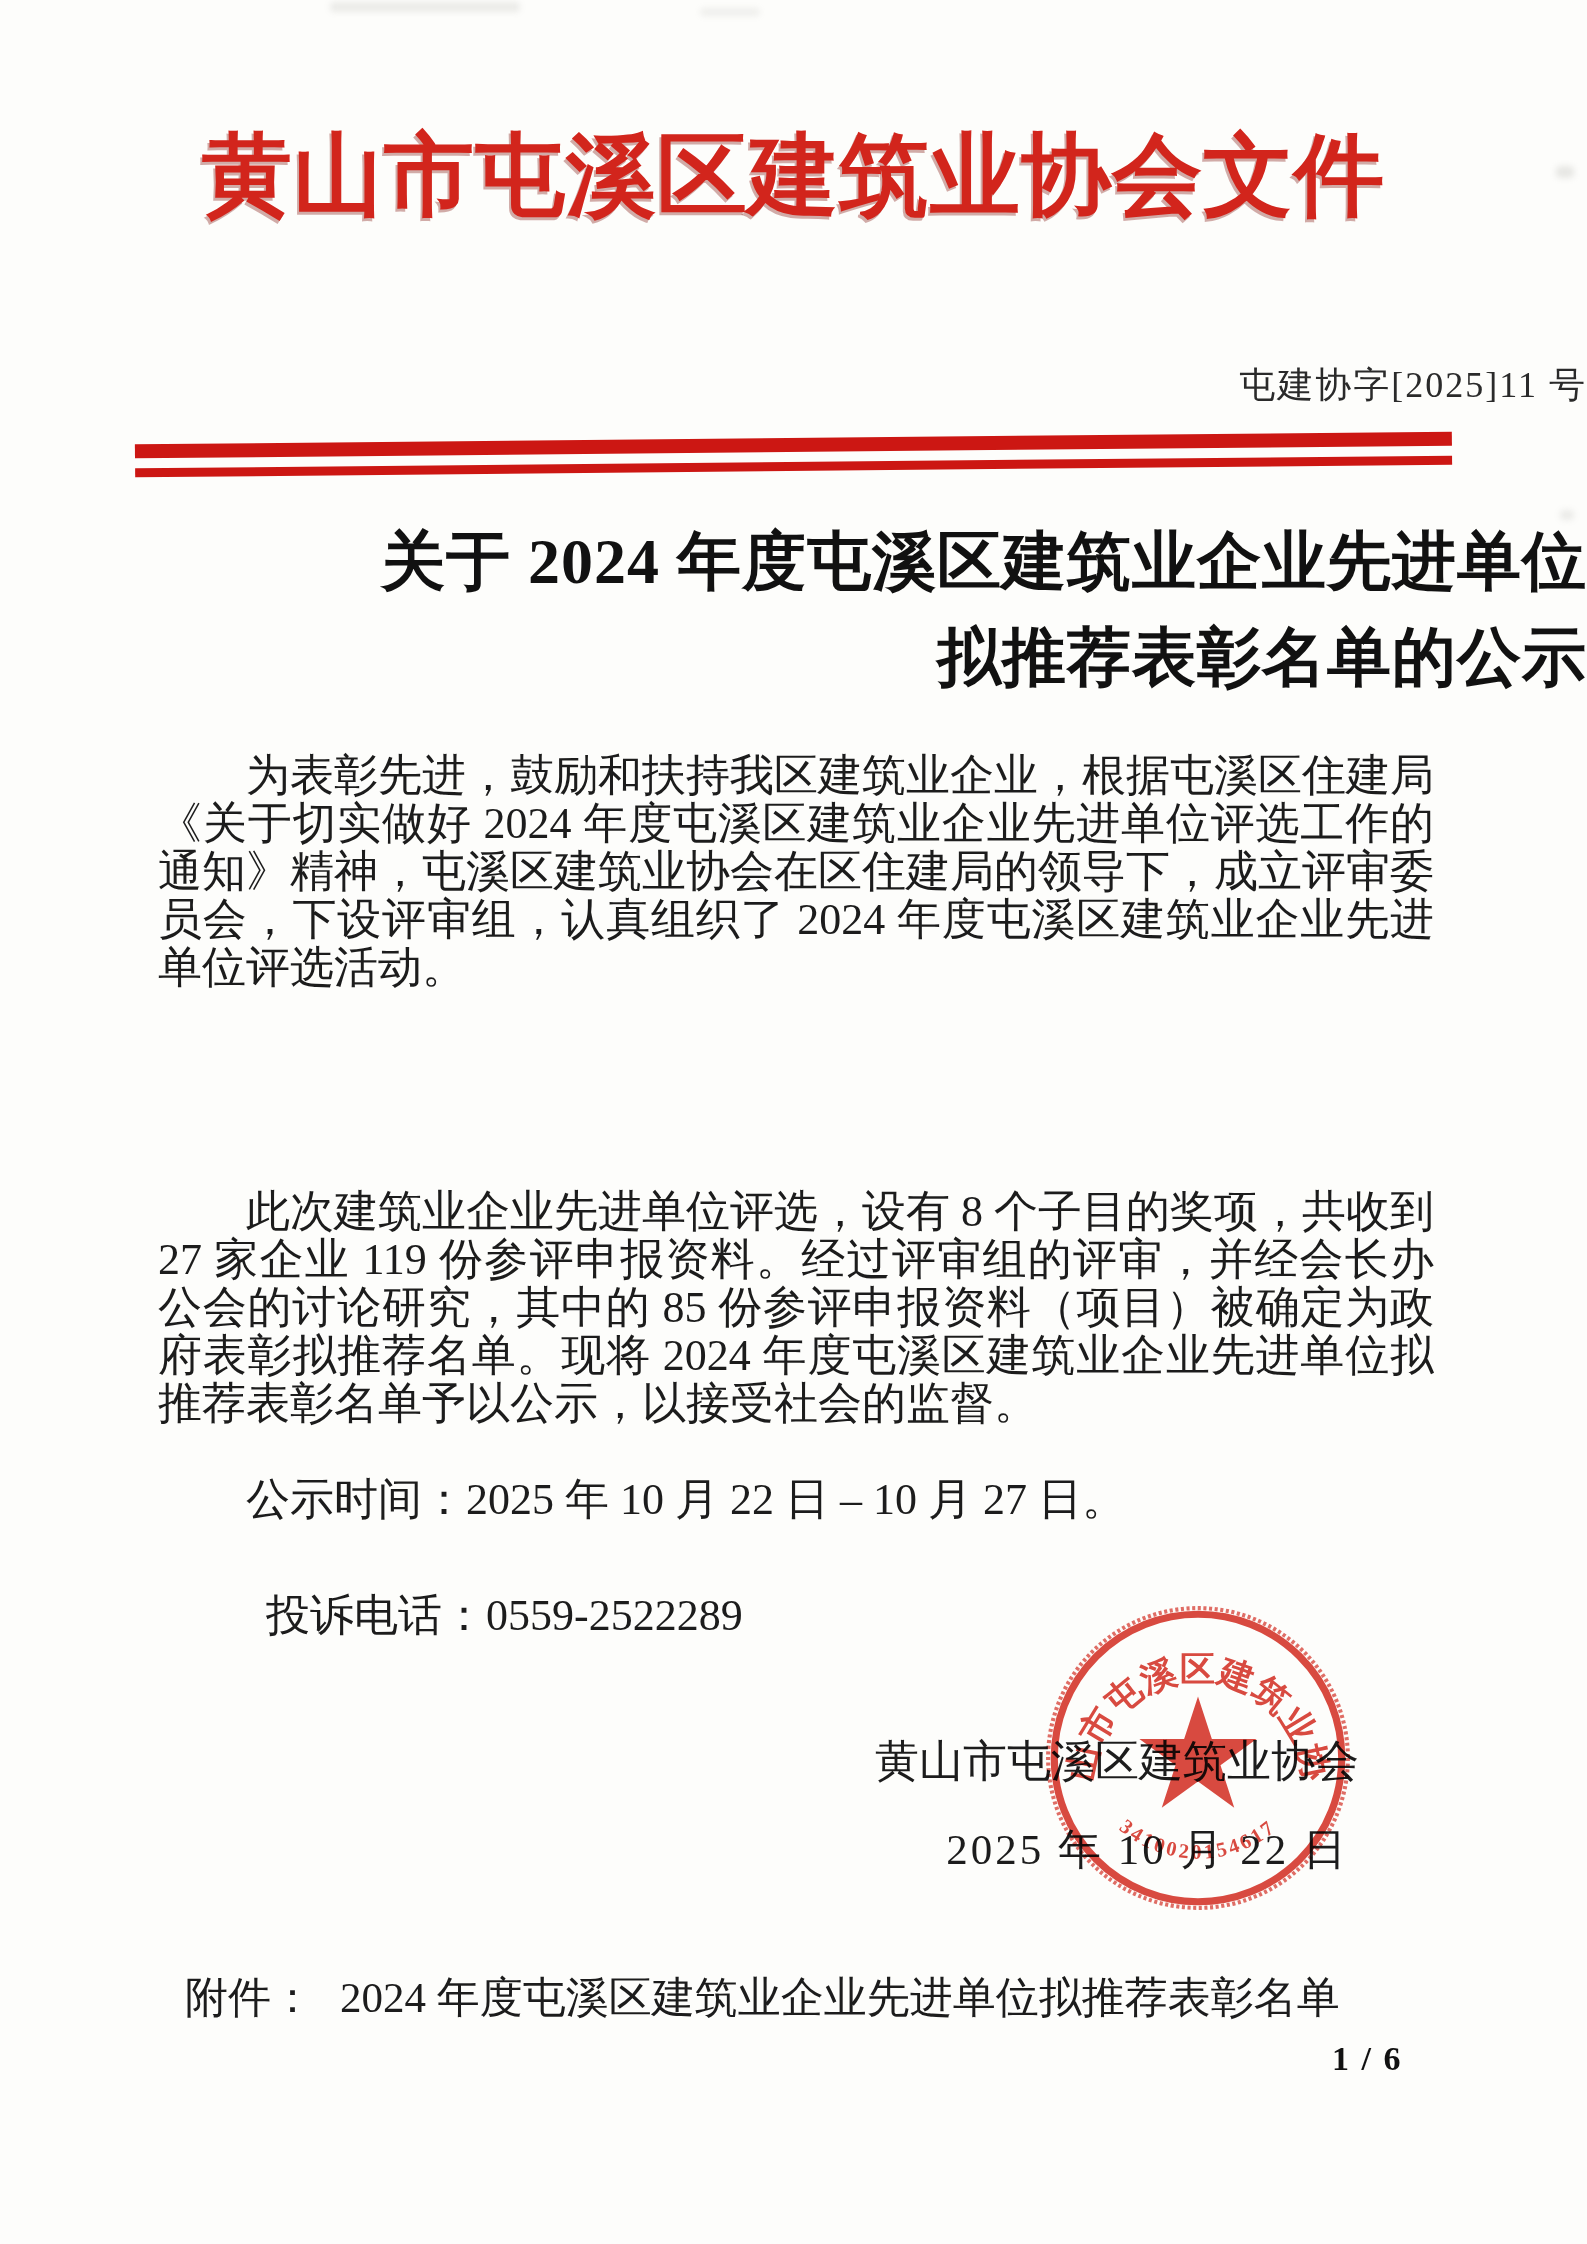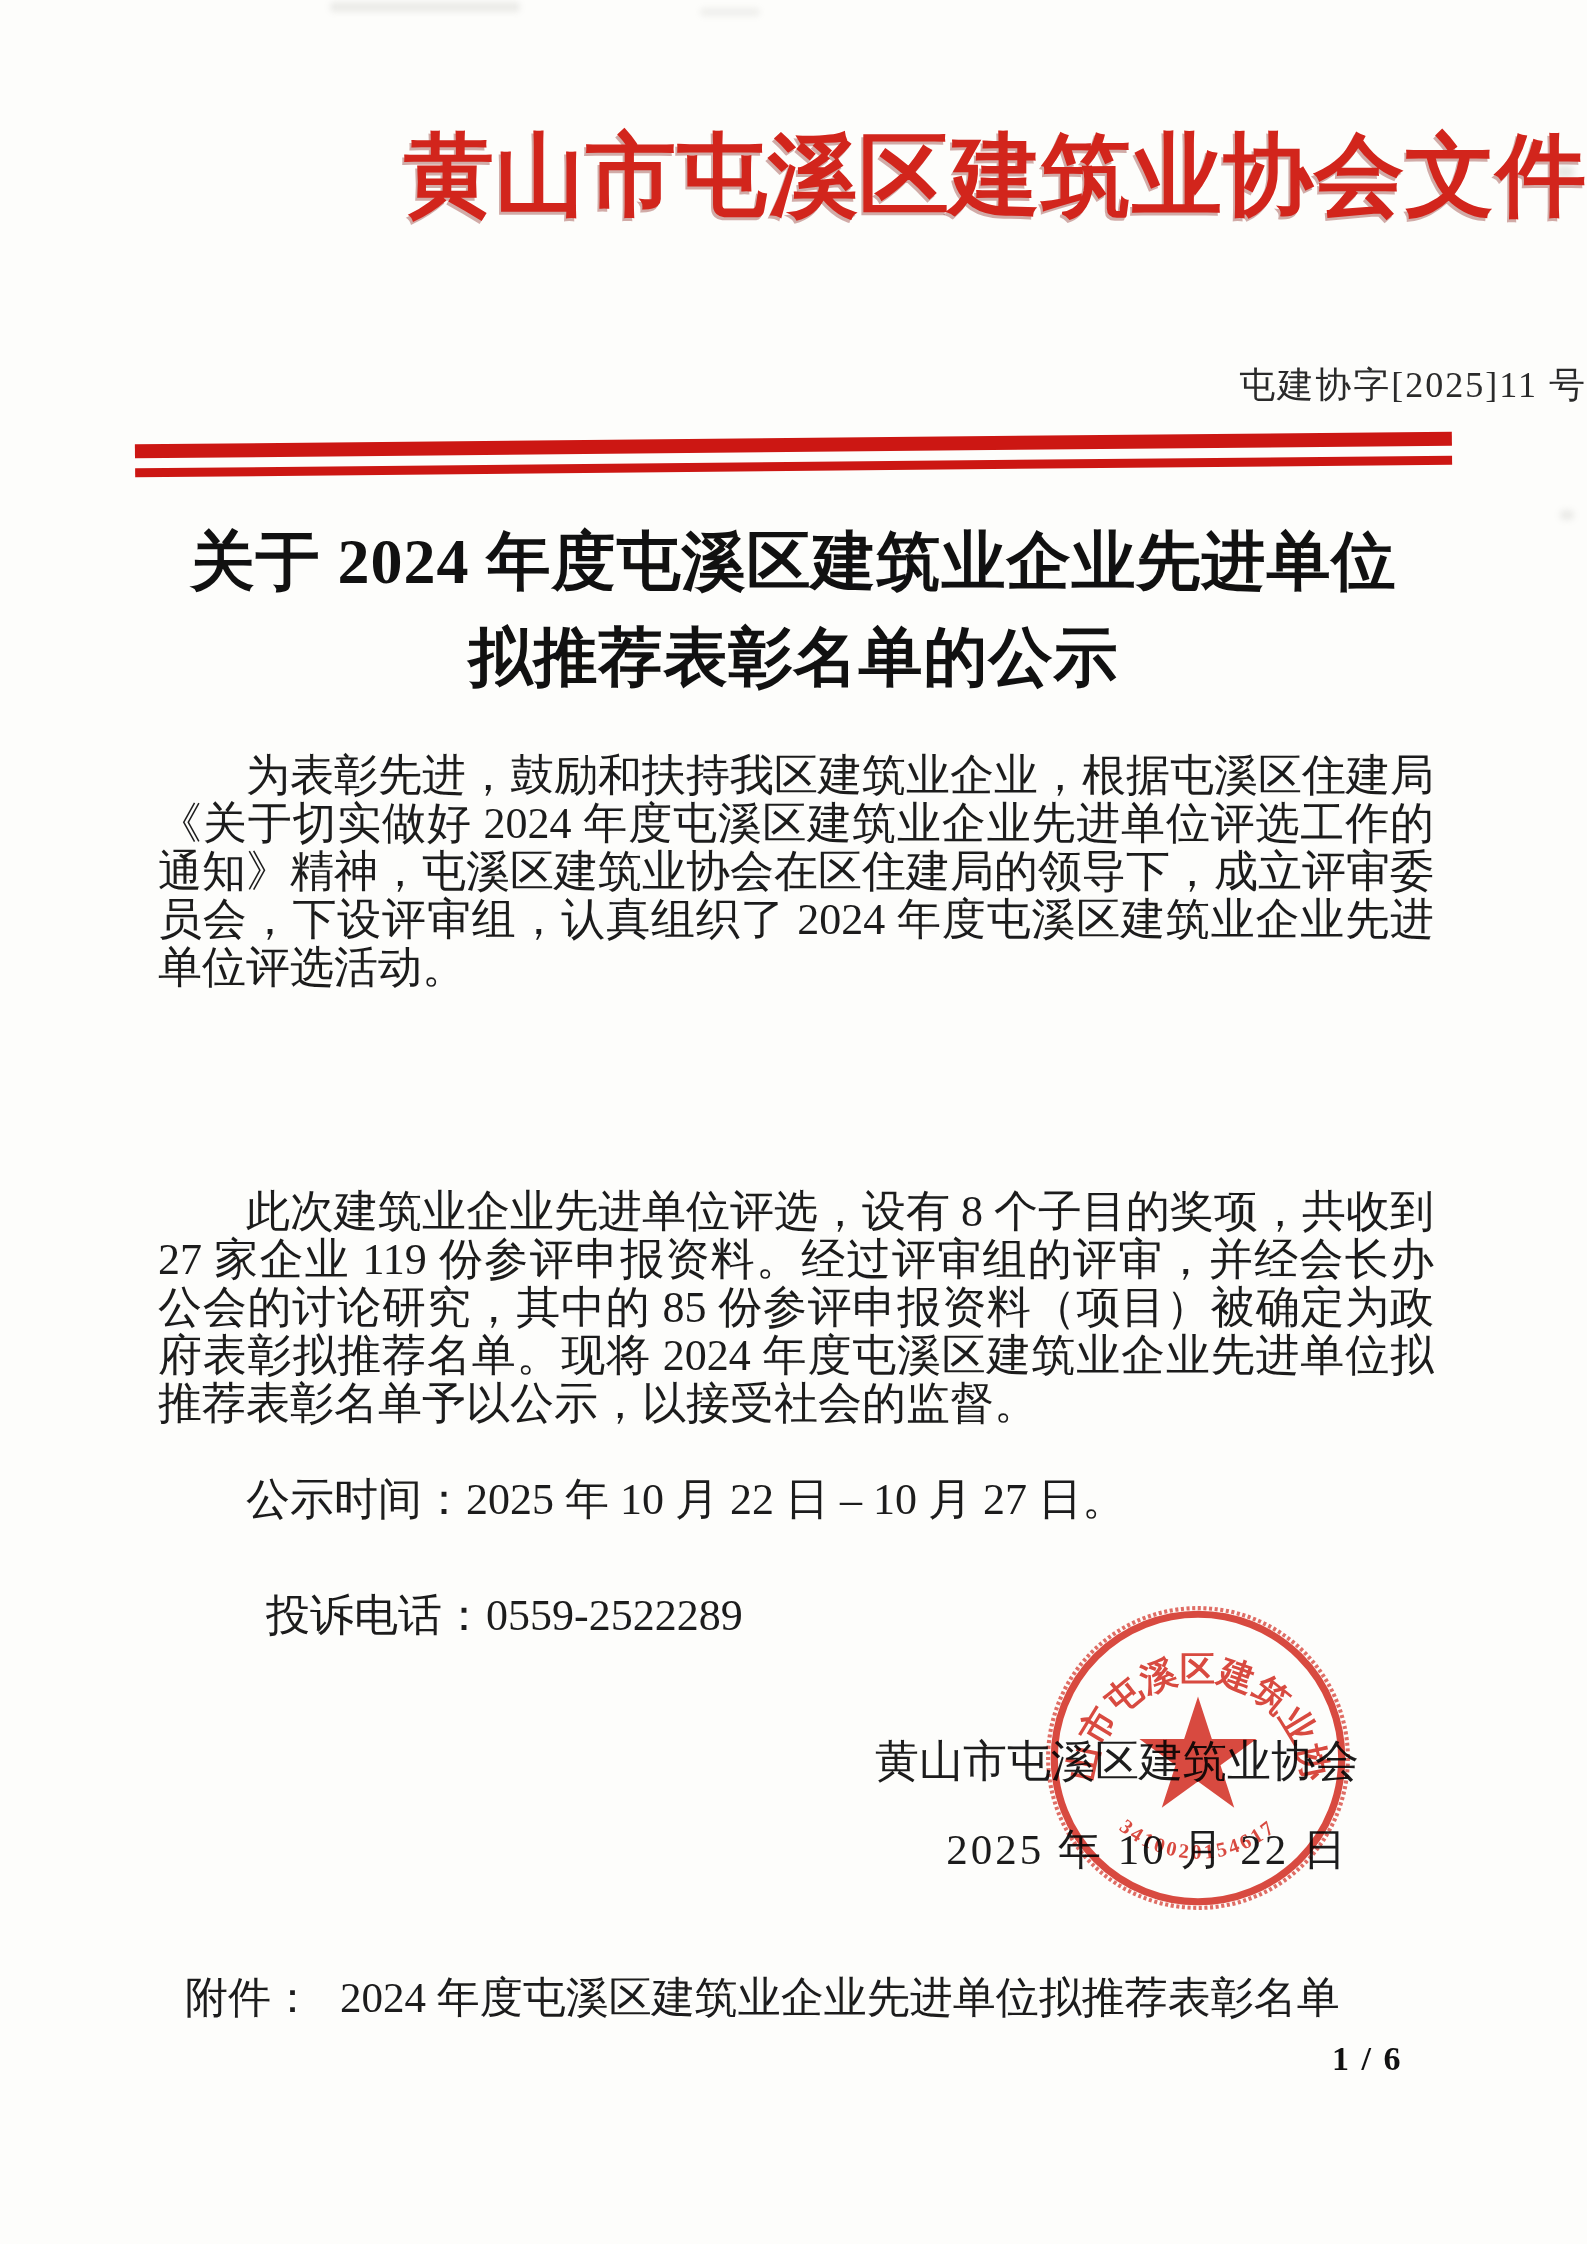--- a/index.html
+++ b/index.html
@@ -8,21 +8,21 @@
     width:1587px;height:2244px;
     margin:0 auto;
     background:#fdfdfb;
     overflow:hidden;
     font-family:"Liberation Serif","DejaVu Serif",serif;
     color:#1c1c1c;
   }
   
   .header-title{
     position:absolute;top:126px;left:0;width:100%;
-    text-align:right;
+    text-align:center;
     font-size:90px;line-height:1.1;font-weight:900;
     color:#d2251c;
     letter-spacing:1px;
     text-shadow:-2px 3px 0 rgba(125,18,12,0.35);
   }
   .doc-number{
     position:absolute;top:360px;left:0;width:100%;
     text-align:right;
     font-size:36px;line-height:1.4;
     color:#2a2a2a;
@@ -30,21 +30,21 @@
   }
   .red-rules{
     position:absolute;top:438px;left:135px;width:1317px;
     transform:rotate(-0.55deg);
   }
   .red-rules .bar1{height:14px;background:#cc1713;}
   .red-rules .gap{height:10px;}
   .red-rules .bar2{height:9px;background:#cc1713;}
   .doc-title{
     position:absolute;top:514px;left:0;width:100%;
-    text-align:center;
+    text-align:right;
     font-weight:bold;
     font-size:64px;line-height:96px;
     color:#111;
     letter-spacing:1px;
   }
   .body-par{
     position:absolute;left:158px;width:1276px;
     font-size:44px;line-height:48px;
     text-align:justify;text-justify:inter-ideograph;
     text-indent:88px;

